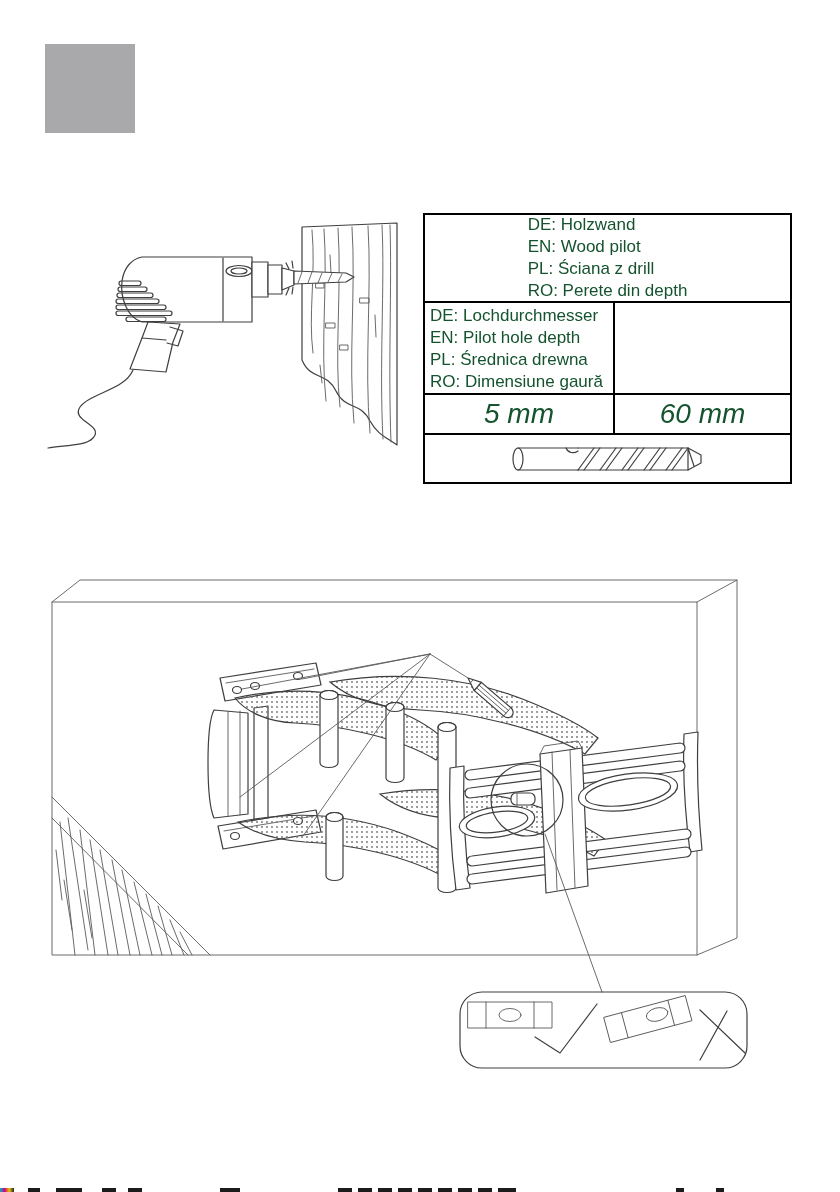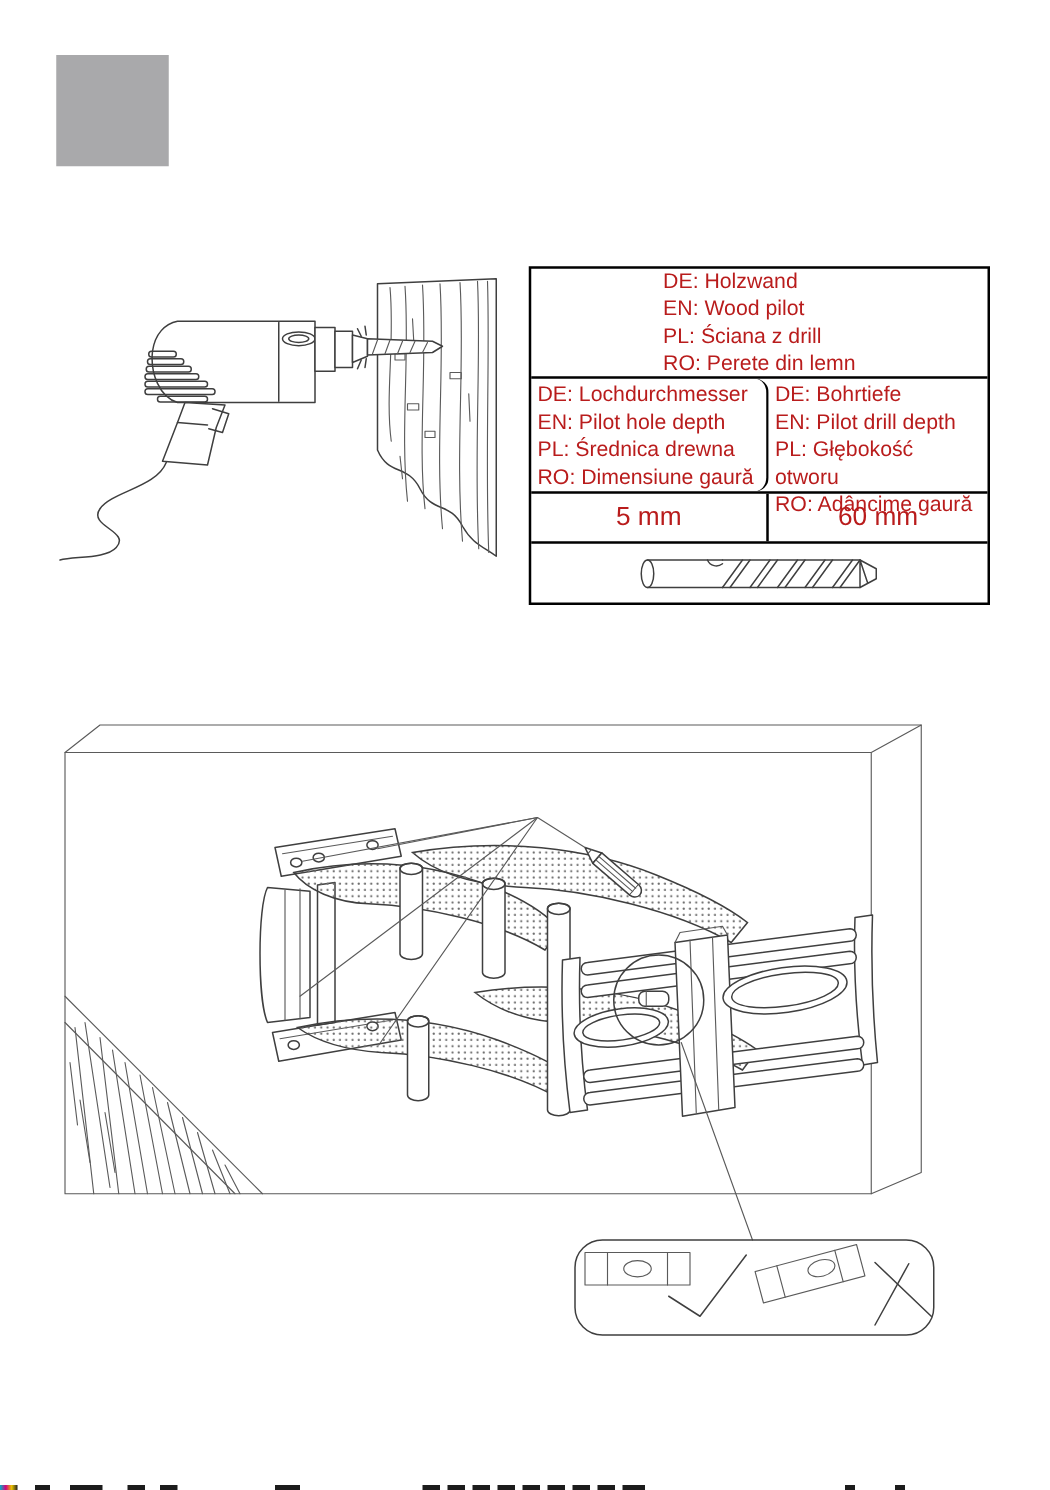--- a/index.html
+++ b/index.html
@@ -2,46 +2,46 @@
 <html><head>
 <meta charset="utf-8">
 <style>
   html,body{margin:0;padding:0;background:#e8e8e8;}
   .page{
     position:relative;
     width:840px;height:1192px;
     background:#ffffff;
     overflow:hidden;
     font-family:"Liberation Sans", sans-serif;
-    color:#b91c1c;
+    color:#14532d;
     margin:0 auto;
   }
   .step-square{
     position:absolute;left:45px;top:44px;width:90px;height:89px;
     background:#a9a9ab;
   }
   .fig{position:absolute;}
   .art{stroke:#3f3f3f;fill:none;stroke-width:1.2;stroke-linejoin:round;stroke-linecap:round;}
   .artfill{stroke:#3f3f3f;fill:#ffffff;stroke-width:1.2;stroke-linejoin:round;}
   .thin{stroke:#5a5a5a;stroke-width:0.9;}
   
   .spec-table{
     position:absolute;left:423px;top:213px;width:369px;
     border:2px solid #000;box-sizing:border-box;background:#fff;
     font-size:17px;line-height:22px;
   }
   .t-row{box-sizing:border-box;}
   .t-head{height:88px;border-bottom:2px solid #000;display:flex;align-items:center;justify-content:center;}
   .t-cols{display:flex;border-bottom:2px solid #000;}
   .t-cell{box-sizing:border-box;padding:2px 5px;height:90px;}
-  .t-cell.c1{width:190px;border-right:2px solid #000;border-radius:11px;}
+  .t-cell.c1{width:190px;border-right:2px solid #000;}
   .t-cell.c2{flex:1;}
   .t-vals{display:flex;border-bottom:2px solid #000;height:38px;}
   .t-val{box-sizing:border-box;display:flex;align-items:center;justify-content:center;
-         font-size:21px;}
+         font-size:28px;font-style:italic;}
   .t-val.c1{width:190px;border-right:2px solid #000;}
   .t-val.c2{flex:1;}
   .t-bit{height:47px;display:flex;align-items:center;justify-content:center;}
   
   .cut-strip{position:absolute;left:0;top:1186px;width:840px;height:6px;}
   .frag{position:absolute;top:2px;height:4px;background:#1c1c1c;}
   .frag.colored{background:linear-gradient(90deg,#00b3c8,#d4007f,#e8c400,#222);}
 </style>
 </head>
 <body>
@@ -100,35 +100,29 @@
       <path class="art" d="M103,175 C95,195 60,198 50,212 C40,226 75,230 63,243 C55,252 30,250 18,253" stroke-width="2"></path>
     </g>
   </svg>
 
   <div class="spec-table">
     <div class="t-row t-head">
       <div style="text-align:left;">
         <div>DE: Holzwand</div>
         <div>EN: Wood pilot</div>
         <div>PL: Ściana z drill</div>
-        <div>RO: Perete din lemn</div>
+        <div>RO: Perete din depth</div>
       </div>
     </div>
     <div class="t-cols">
       <div class="t-cell c1">
         <div>DE: Lochdurchmesser</div>
         <div>EN: Pilot hole depth</div>
         <div>PL: Średnica drewna</div>
         <div>RO: Dimensiune gaură</div>
-      </div>
-      <div class="t-cell c2">
-        <div>DE: Bohrtiefe</div>
-        <div>EN: Pilot drill depth</div>
-        <div>PL: Głębokość otworu</div>
-        <div>RO: Adâncime gaură</div>
       </div>
     </div>
     <div class="t-vals">
       <div class="t-val c1">5 mm</div>
       <div class="t-val c2">60 mm</div>
     </div>
     <div class="t-bit">
       <svg width="200" height="40" viewBox="0 0 200 40">
         <ellipse class="art" cx="10" cy="20" rx="5" ry="11"></ellipse>
         <path class="art" d="M10,9 L70,9 M10,31 L70,31"></path>

